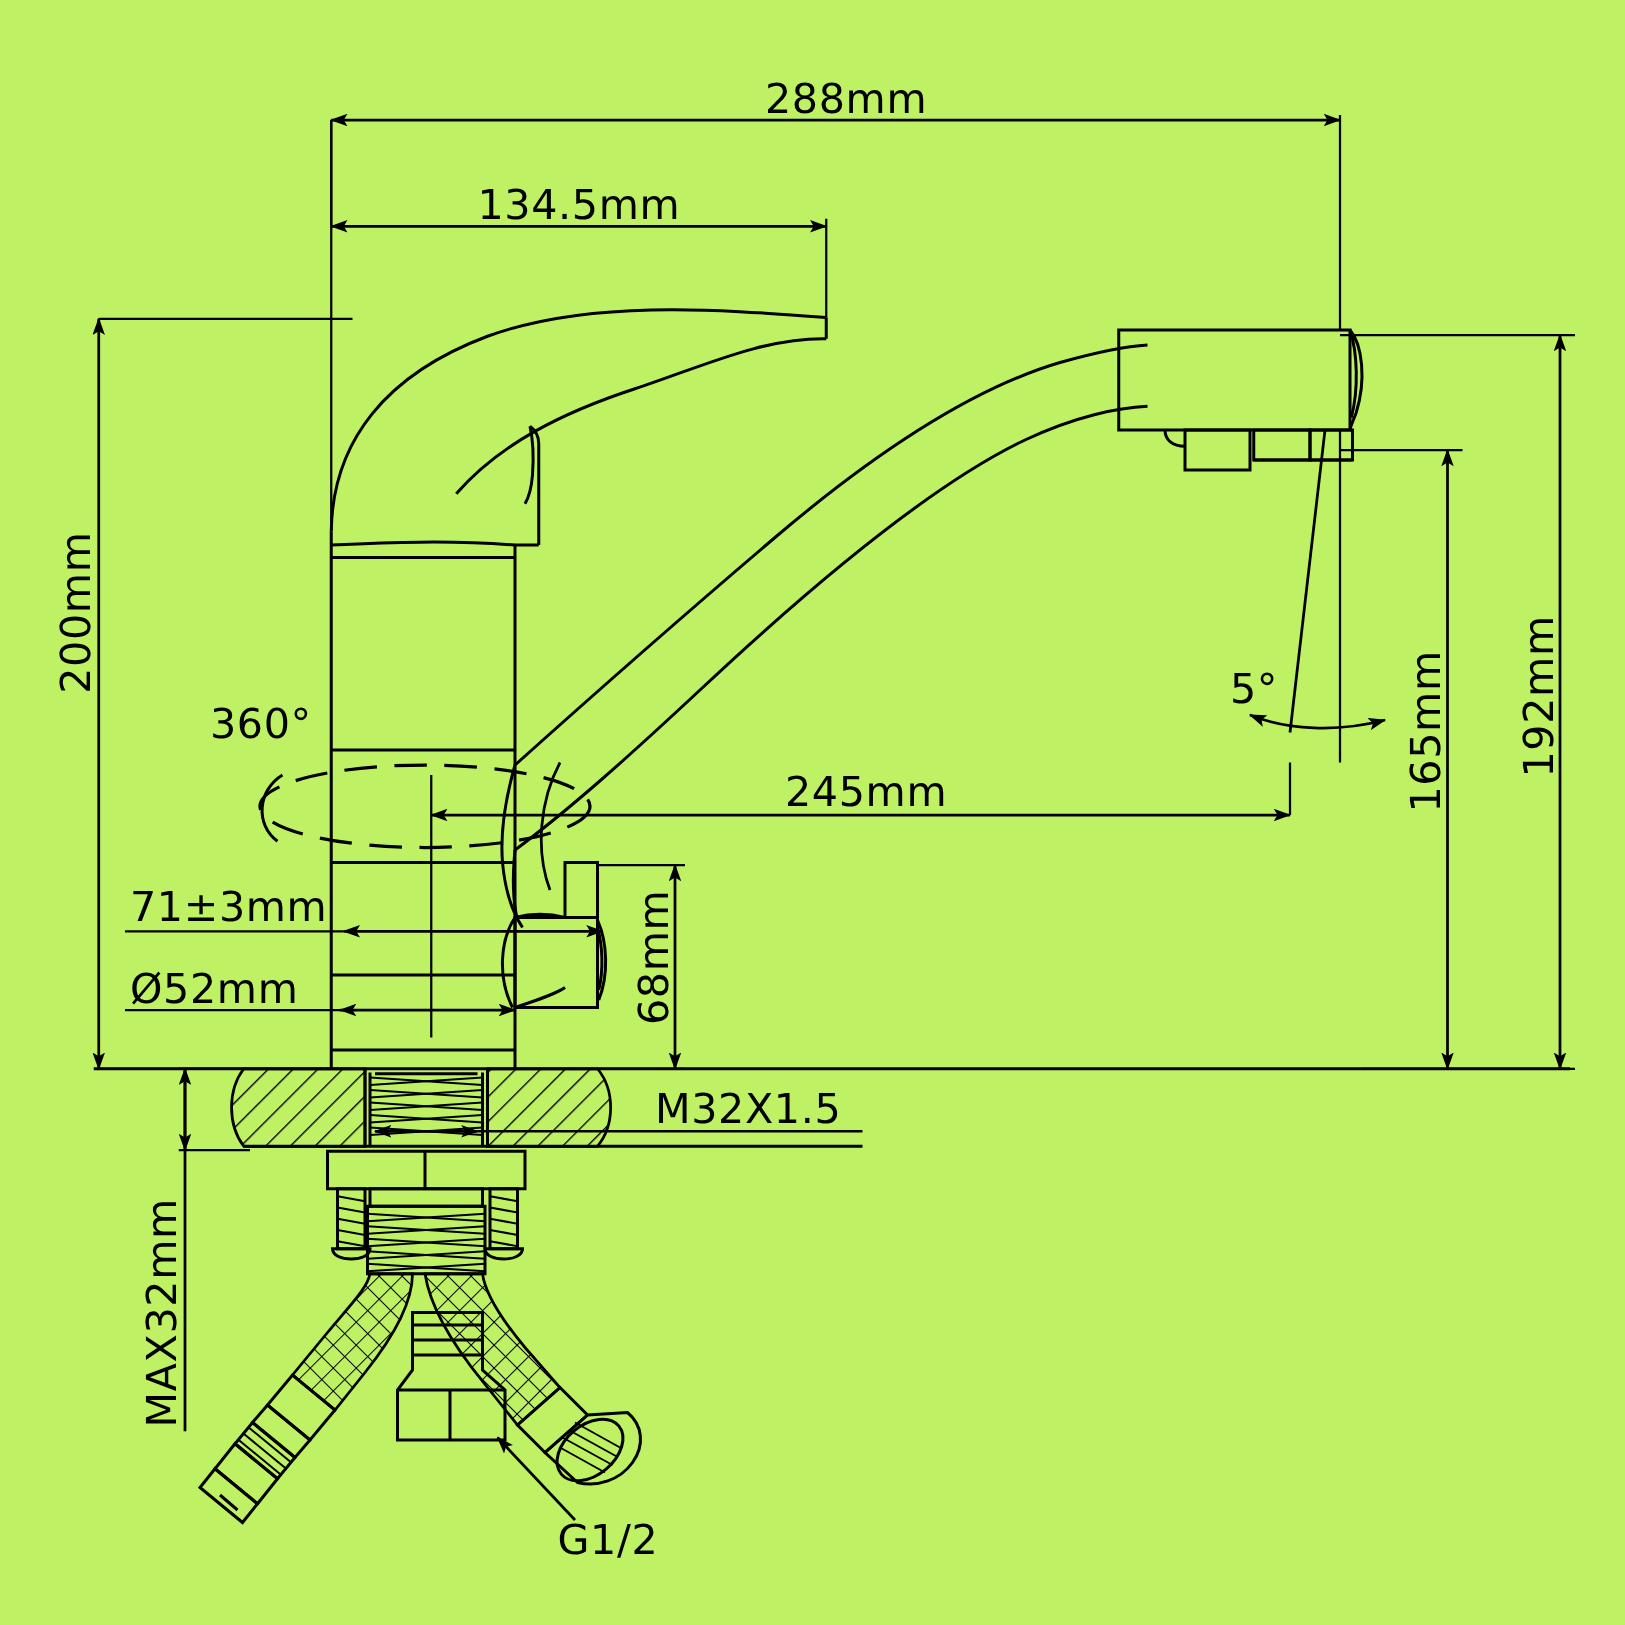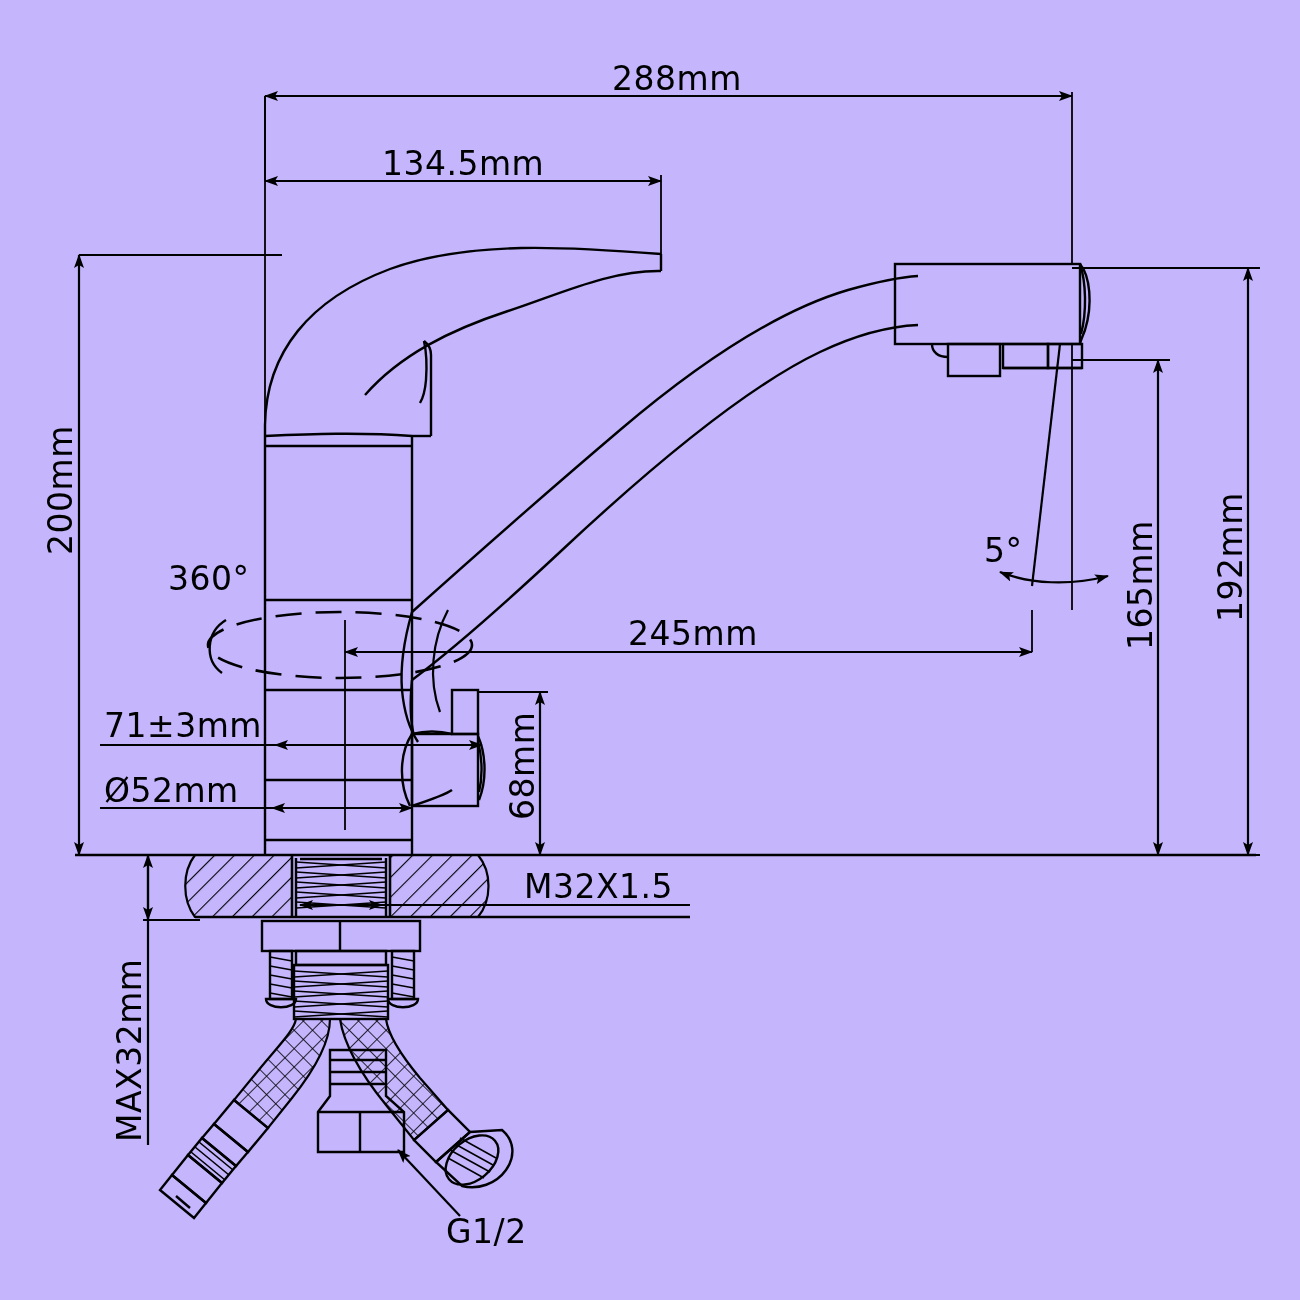--- a/index.html
+++ b/index.html
@@ -7,21 +7,21 @@
     padding: 0;
     background: #ffffff;
   }
   body {
     font-family: "DejaVu Sans", sans-serif;
   }
   #sheet {
     position: relative;
     width: 1300px;
     height: 1300px;
-    background: #c4b5fd;
+    background: #bef264;
     overflow: hidden;
   }
   #sheet svg {
     display: block;
   }
   .dimtext {
     font-family: "DejaVu Sans", sans-serif;
     font-size: 33px;
     fill: #000000;
     letter-spacing: 0.5px;

